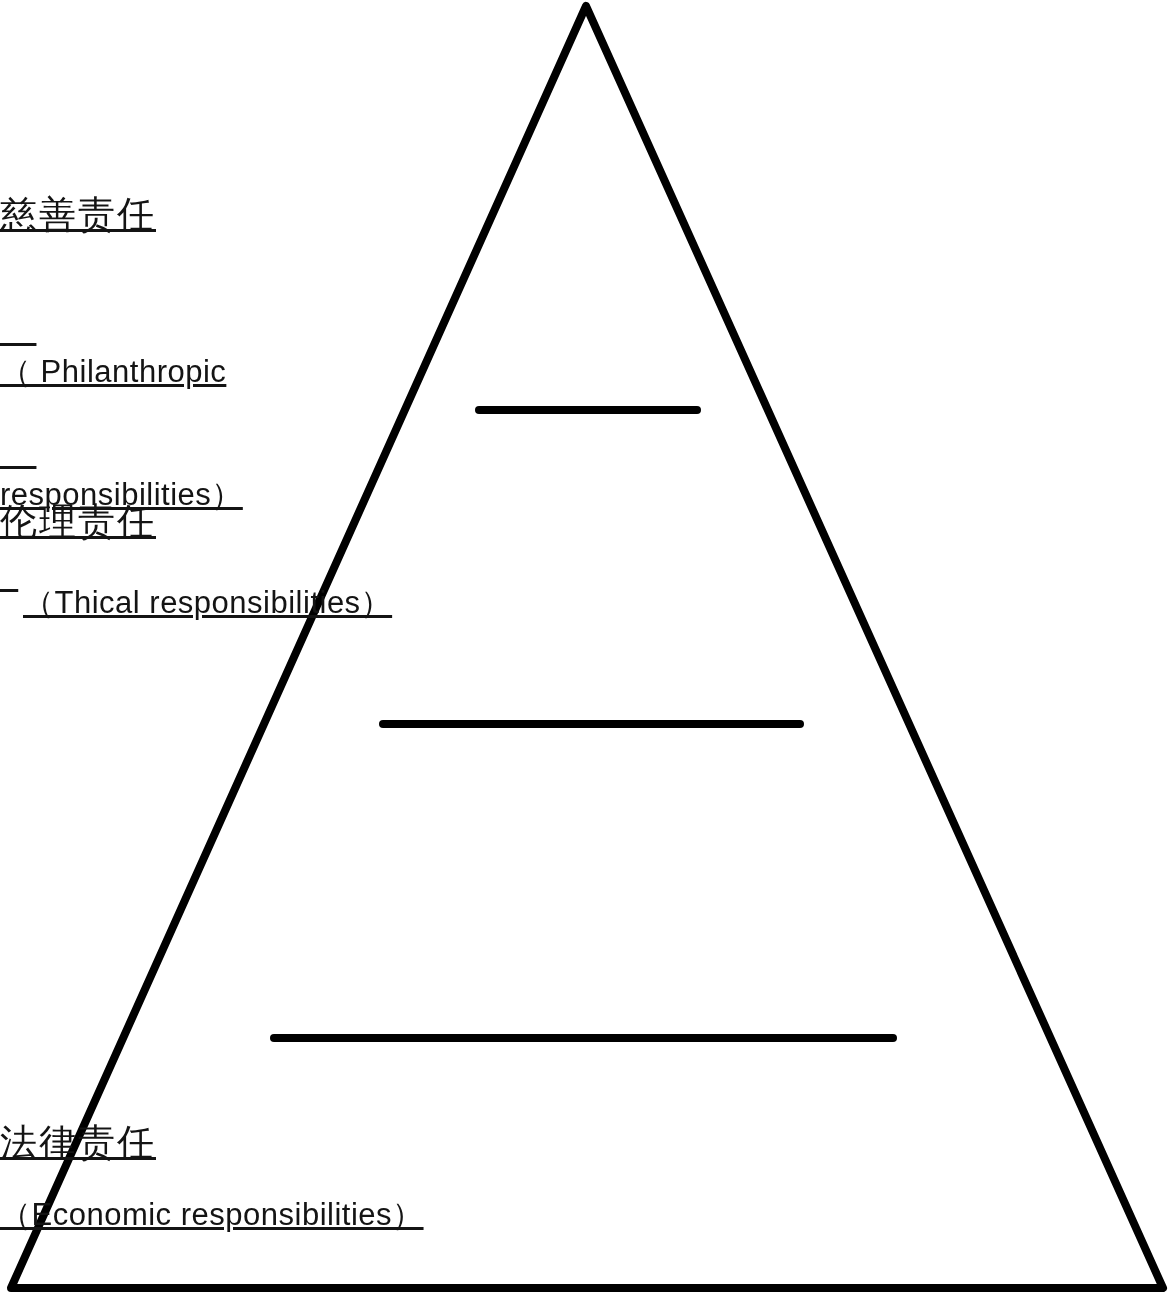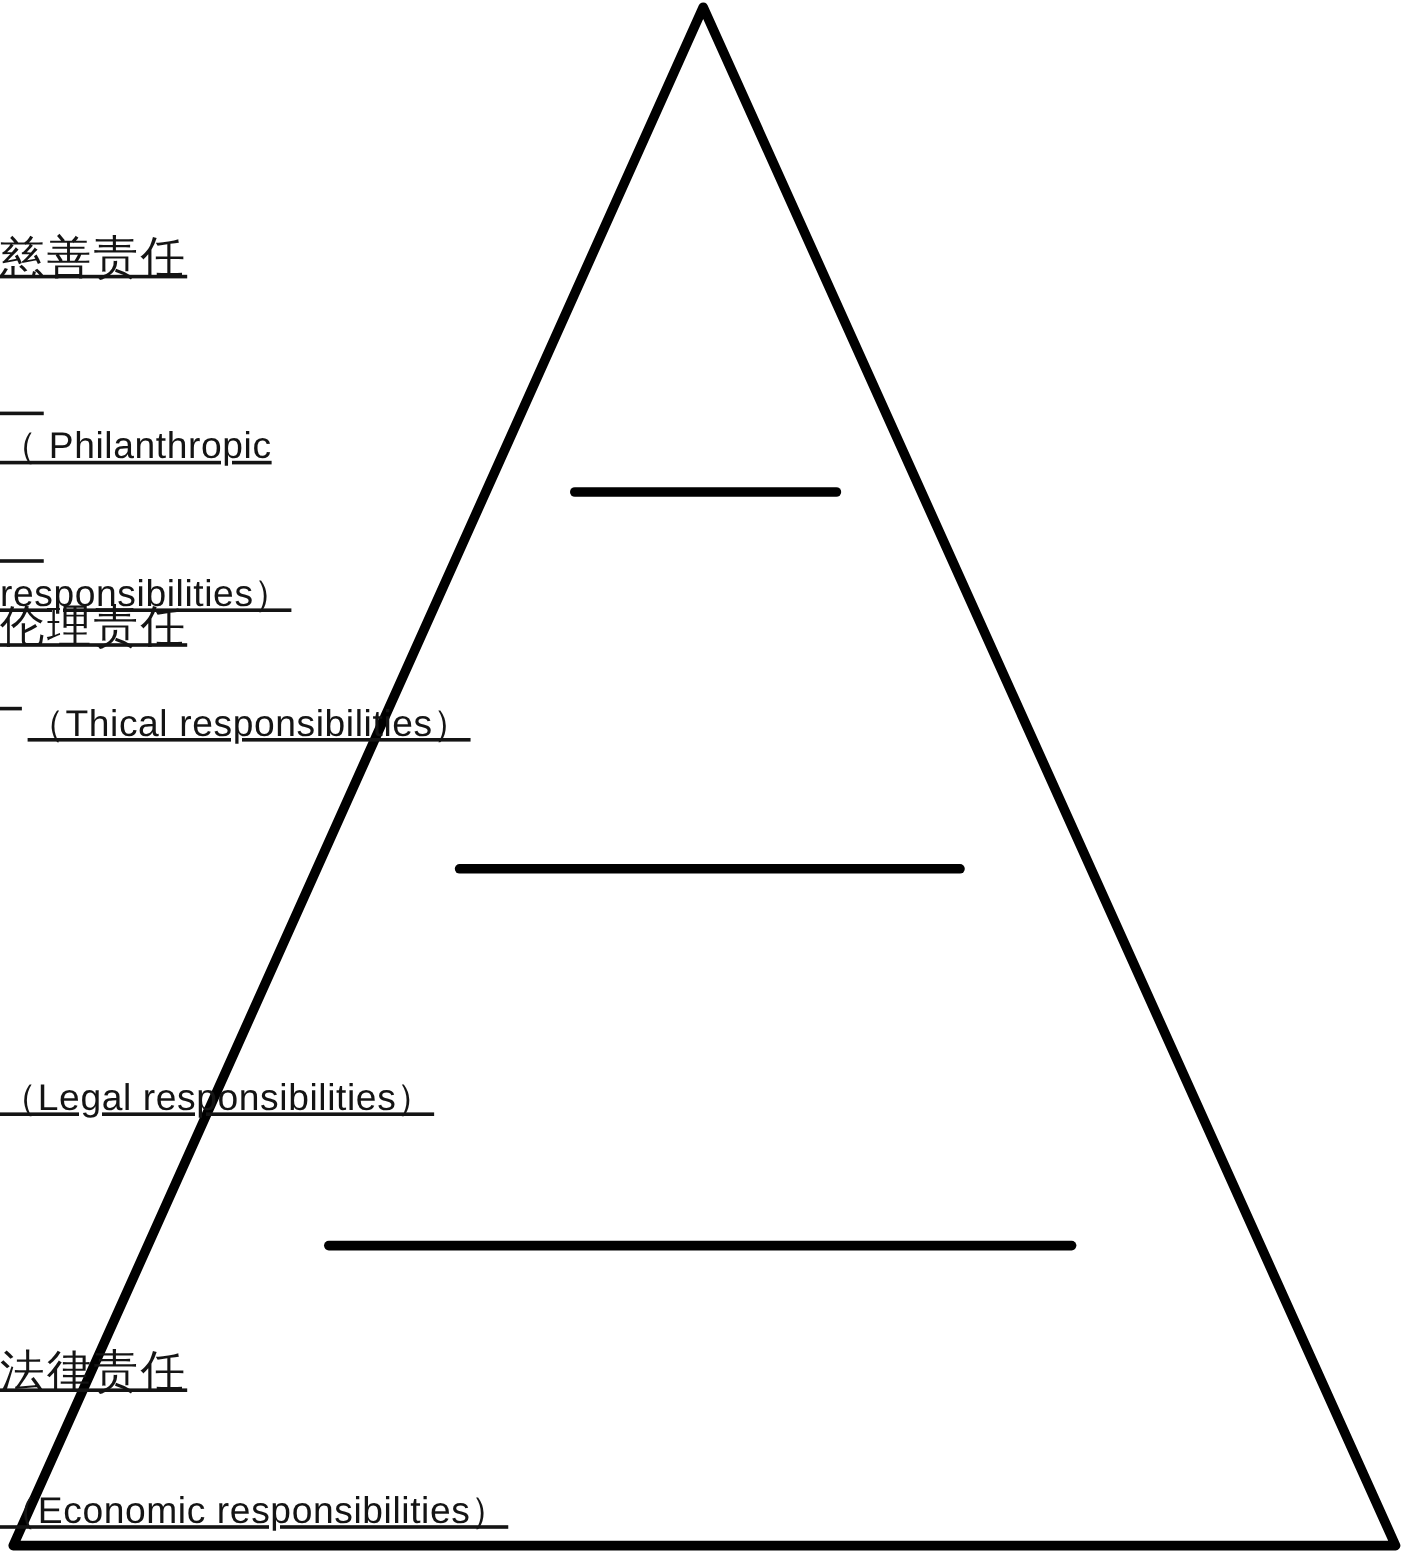--- a/index.html
+++ b/index.html
@@ -65,18 +65,17 @@
 
   <div class="label label-zh" style="top:192px;">慈善责任</div>
   <div class="label label-en" style="top:269px;">
     <div>（ Philanthropic</div>
     <div>responsibilities）</div>
   </div>
 
   <div class="label label-zh" style="top:499px;">伦理责任</div>
   <div class="label label-en" style="top:582px;margin-left:23px;">（Thical responsibilities）</div>
 
-  <div class="label label-en" style="top:894px;">（Legal responsibilities）</div>
 
   <div class="label label-zh" style="top:1120px;">法律责任</div>
-  <div class="label label-en" style="top:1238px;">（Economic responsibilities）</div>
+  <div class="label label-en" style="top:1194px;">（Economic responsibilities）</div>
 
 </div>
 
 </body></html>

